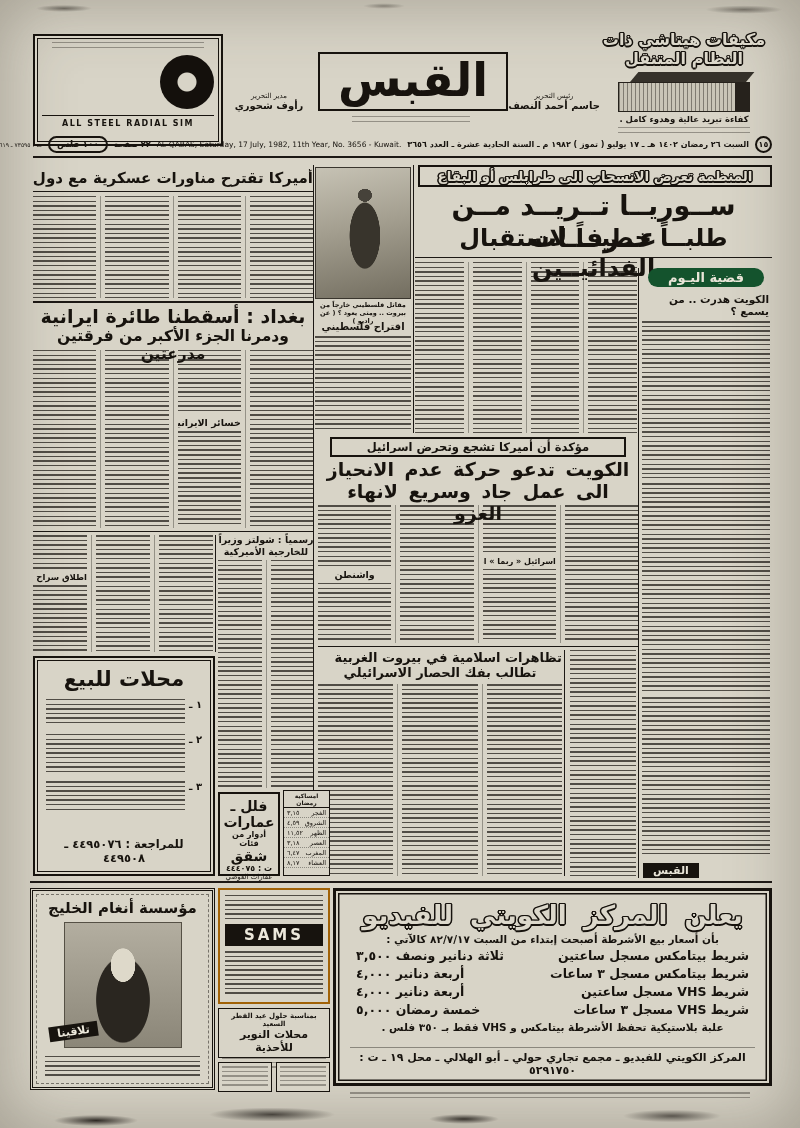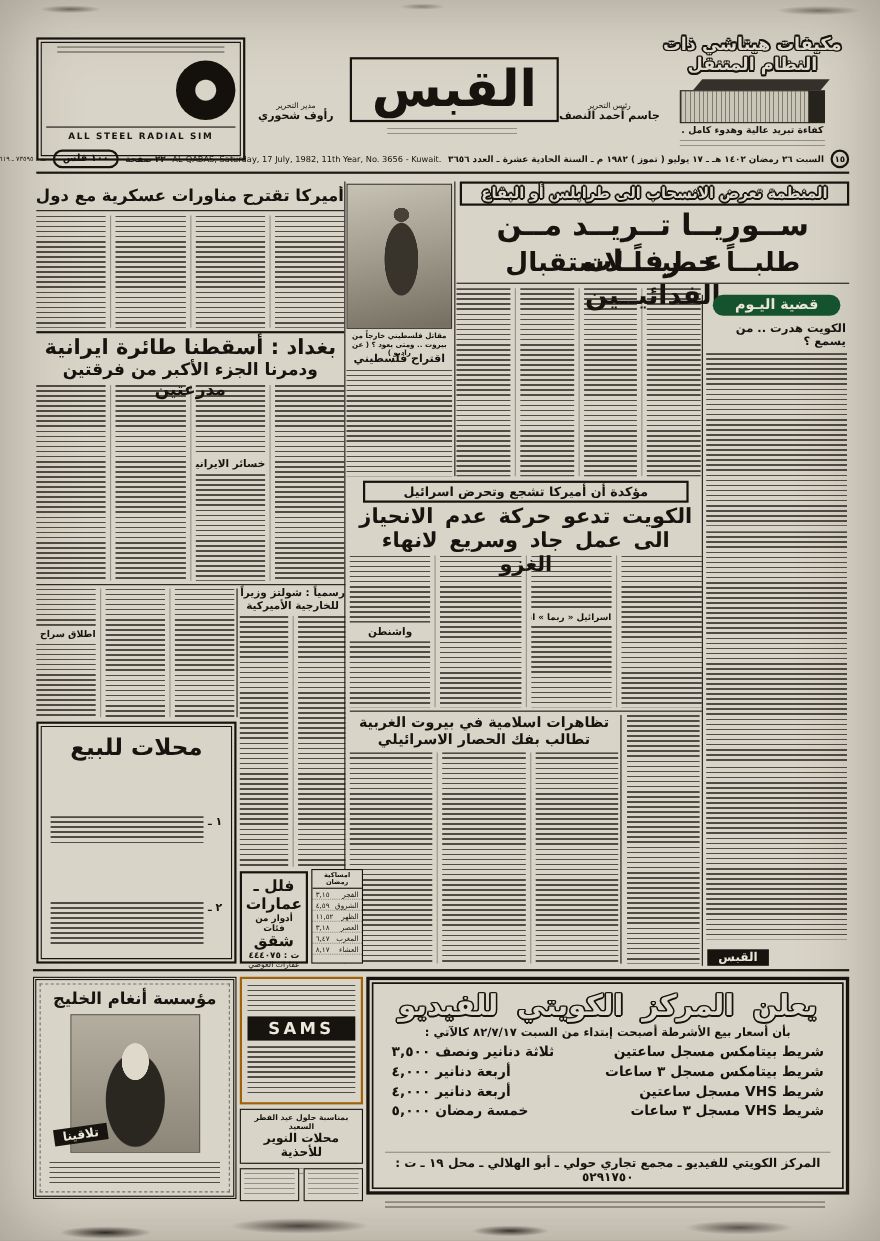--- a/index.html
+++ b/index.html
@@ -194,37 +194,37 @@
         <div class="sim"></div>
       </div>
     <div class="c">
       <div class="sim" style="flex:2;"></div>
       <div class="subhead">واشنطن</div>
       <div class="sim" style="flex:2;"></div>
     </div>
   </div>
   <div class="abs rule" style="left:318px;top:646px;width:320px;height:1px;"></div>
 
-  <div class="abs rtl t-c" style="left:318px;top:650px;width:244px;font-size:13px;font-weight:bold;">تظاهرات اسلامية في بيروت الغربية</div>
+  <div class="abs rtl t-c" style="left:318px;top:650px;width:244px;font-size:13px;font-weight:bold;text-align:right;">تظاهرات اسلامية في بيروت الغربية</div>
   <div class="abs rtl t-c" style="left:318px;top:665px;width:244px;font-size:13px;font-weight:bold;">تطالب بفك الحصار الاسرائيلي</div>
   <div class="abs cols" style="left:318px;top:684px;width:244px;height:192px;">
     <div class="c">
         <div class="sim"></div>
       </div>
     <div class="c">
         <div class="sim"></div>
       </div>
     <div class="c">
         <div class="sim"></div>
       </div>
   </div>
   <div class="abs rule" style="left:564px;top:650px;width:1px;height:226px;"></div>
   <div class="abs sim" style="left:570px;top:650px;width:66px;height:226px;"></div>
 
-  <div class="abs rtl" style="left:33px;top:656px;width:182px;height:220px;border:2px solid #17130e;box-shadow:inset 0 0 0 2px #d8d4c7,inset 0 0 0 3px #17130e;padding:9px 11px;display:flex;flex-direction:column;background:#d8d4c7;gap:43px;">
+  <div class="abs rtl" style="left:33px;top:656px;width:182px;height:220px;border:2px solid #17130e;box-shadow:inset 0 0 0 2px #d8d4c7,inset 0 0 0 3px #17130e;padding:9px 11px;display:flex;flex-direction:column;background:#d8d4c7;">
     <div class="t-c" style="font-size:21px;font-weight:bold;">محلات للبيع</div>
     <div style="display:flex;gap:4px;margin-top:8px;direction:rtl;">
       <span style="font-weight:bold;font-size:10px;">١ ـ</span>
       <div class="sim" style="flex:1;height:28px;"></div>
     </div>
     <div style="display:flex;gap:4px;margin-top:7px;direction:rtl;">
       <span style="font-weight:bold;font-size:10px;">٢ ـ</span>
       <div class="sim" style="flex:1;height:40px;"></div>
     </div>
     <div style="display:flex;gap:4px;margin-top:7px;direction:rtl;">
@@ -311,19 +311,20 @@
       <span><span>أربعة دنانير</span> <b>٤,٠٠٠</b></span>
     </div>
     <div class="vrow">
       <span>شريط VHS مسجل ساعتين</span>
       <span><span>أربعة دنانير</span> <b>٤,٠٠٠</b></span>
     </div>
     <div class="vrow">
       <span>شريط VHS مسجل ٣ ساعات</span>
       <span><span>خمسة رمضان</span> <b>٥,٠٠٠</b></span>
     </div>
+    <div class="t-c" style="font-size:10.5px;font-weight:bold;margin-top:4px;">علبة بلاستيكية تحفظ الأشرطة بيتامكس و VHS فقط بـ ٣٥٠ فلس .</div>
     <div class="t-c" style="font-size:11px;font-weight:bold;margin-top:auto;border-top:1px solid rgba(23,19,14,.4);padding-top:3px;">المركز الكويتي للفيديو ـ مجمع تجاري حولي ـ أبو الهلالي ـ محل ١٩ ـ ت : ٥٢٩١٧٥٠</div>
   </div>
 
   <div class="abs sim sim-lt" style="left:350px;top:1092px;width:400px;height:7px;"></div>
   <div class="abs" style="left:0;top:1098px;width:800px;height:30px;background:radial-gradient(ellipse 60px 8px at 12% 75%,rgba(20,16,12,.85),transparent 70%),radial-gradient(ellipse 90px 10px at 34% 55%,rgba(20,16,12,.7),transparent 70%),radial-gradient(ellipse 50px 7px at 58% 70%,rgba(20,16,12,.8),transparent 70%),radial-gradient(ellipse 70px 9px at 84% 60%,rgba(20,16,12,.6),transparent 70%);"></div>
 
 </div>
 
 </body></html>

